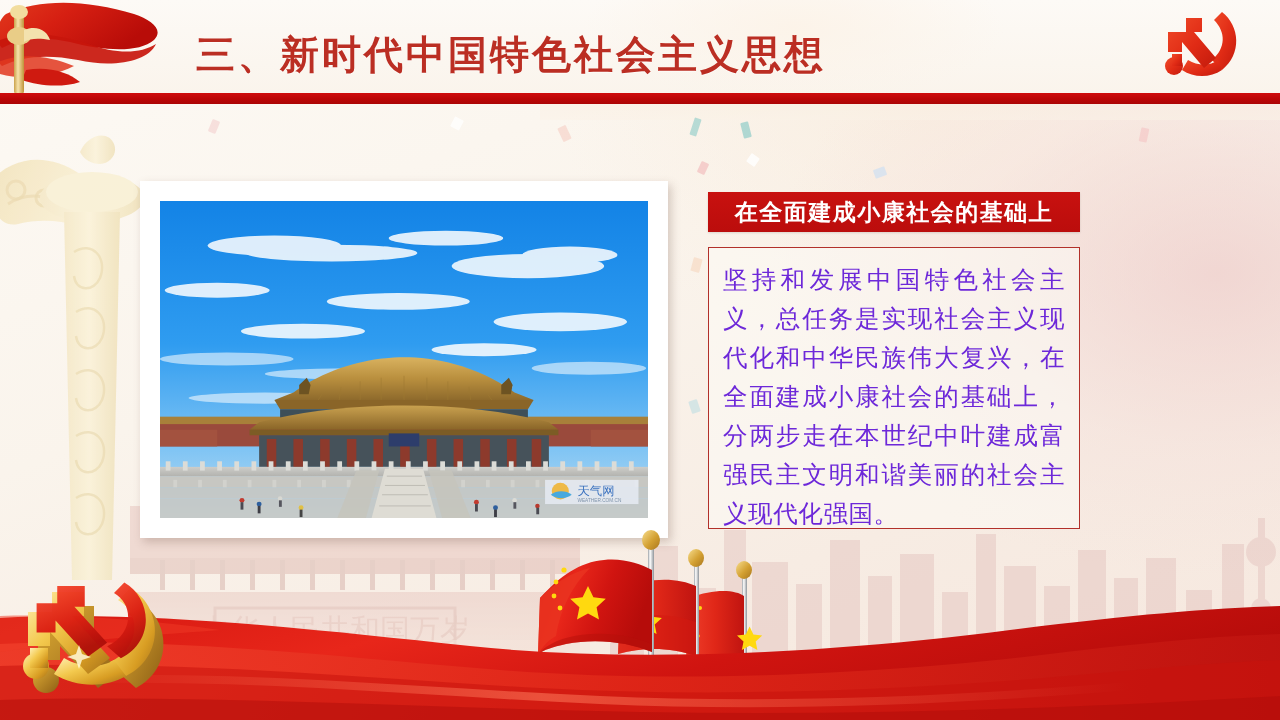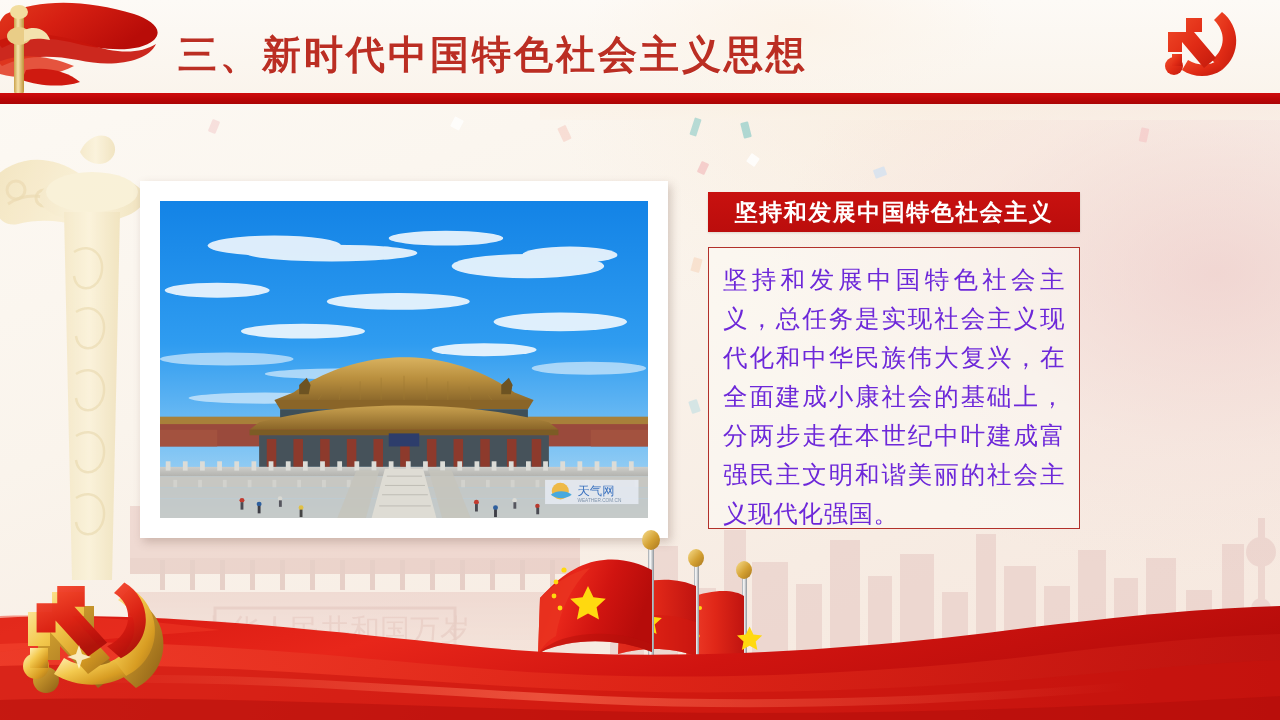--- a/index.html
+++ b/index.html
@@ -41,21 +41,21 @@
   .header{
     position:absolute;left:0;top:0;width:1280px;height:94px;
     background:
       radial-gradient(ellipse 300px 110px at 62% 30%, rgba(252,243,232,.9) 0%, rgba(252,246,238,0) 70%),
       linear-gradient(180deg,#fdfaf6 0%,#faf4ec 100%);
     overflow:hidden;
   }
   .header-flag{position:absolute;left:-8px;top:-4px;width:190px;height:100px;}
   .header-emblem{position:absolute;right:28px;top:8px;width:96px;height:80px;}
   .header-title{
-    position:absolute;left:178px;top:28px;
+    position:absolute;left:196px;top:28px;
     font-size:39px;letter-spacing:3px;font-weight:700;
     color:#bb2e23;
     font-family:Liberation Serif, serif;
     text-shadow:0 1px 0 rgba(255,255,255,.6);
     white-space:nowrap;
   }
   .header-rule{
     position:absolute;left:0;top:93px;width:1280px;height:11px;
     background:linear-gradient(180deg,#cf0d0d 0%,#bb0606 55%,#ab0505 100%);
   }
@@ -459,21 +459,21 @@
           <circle cx="420" cy="312" r="9" fill="#f2b83c"></circle>
           <path d="M410,316 C416,311 426,311 432,316 C426,321 416,321 410,316 Z" fill="#3da7e0"></path>
           <text x="438" y="316" font-size="13" fill="#2f6bbf" font-family="Liberation Sans, sans-serif">天气网</text>
           <text x="438" y="324" font-size="5" fill="#7a8fa8" font-family="Liberation Sans, sans-serif">WEATHER.COM.CN</text>
         </g>
       </svg>
     </div>
   </div>
 
   <div class="red-banner">
-    <span class="red-banner-text">坚持和发展中国特色社会主义</span>
+    <span class="red-banner-text">在全面建成小康社会的基础上</span>
   </div>
 
   <div class="text-box">
     <p class="body-text">坚持和发展中国特色社会主义，总任务是实现社会主义现代化和中华民族伟大复兴，在全面建成小康社会的基础上，分两步走在本世纪中叶建成富强民主文明和谐美丽的社会主义现代化强国。</p>
   </div>
 
   <svg class="bottom-art" viewBox="0 0 1280 230" preserveAspectRatio="none">
     <defs>
       <linearGradient id="silk1" x1="0" y1="0" x2="1" y2="0.3">
         <stop offset="0%" stop-color="#d41710"></stop>

